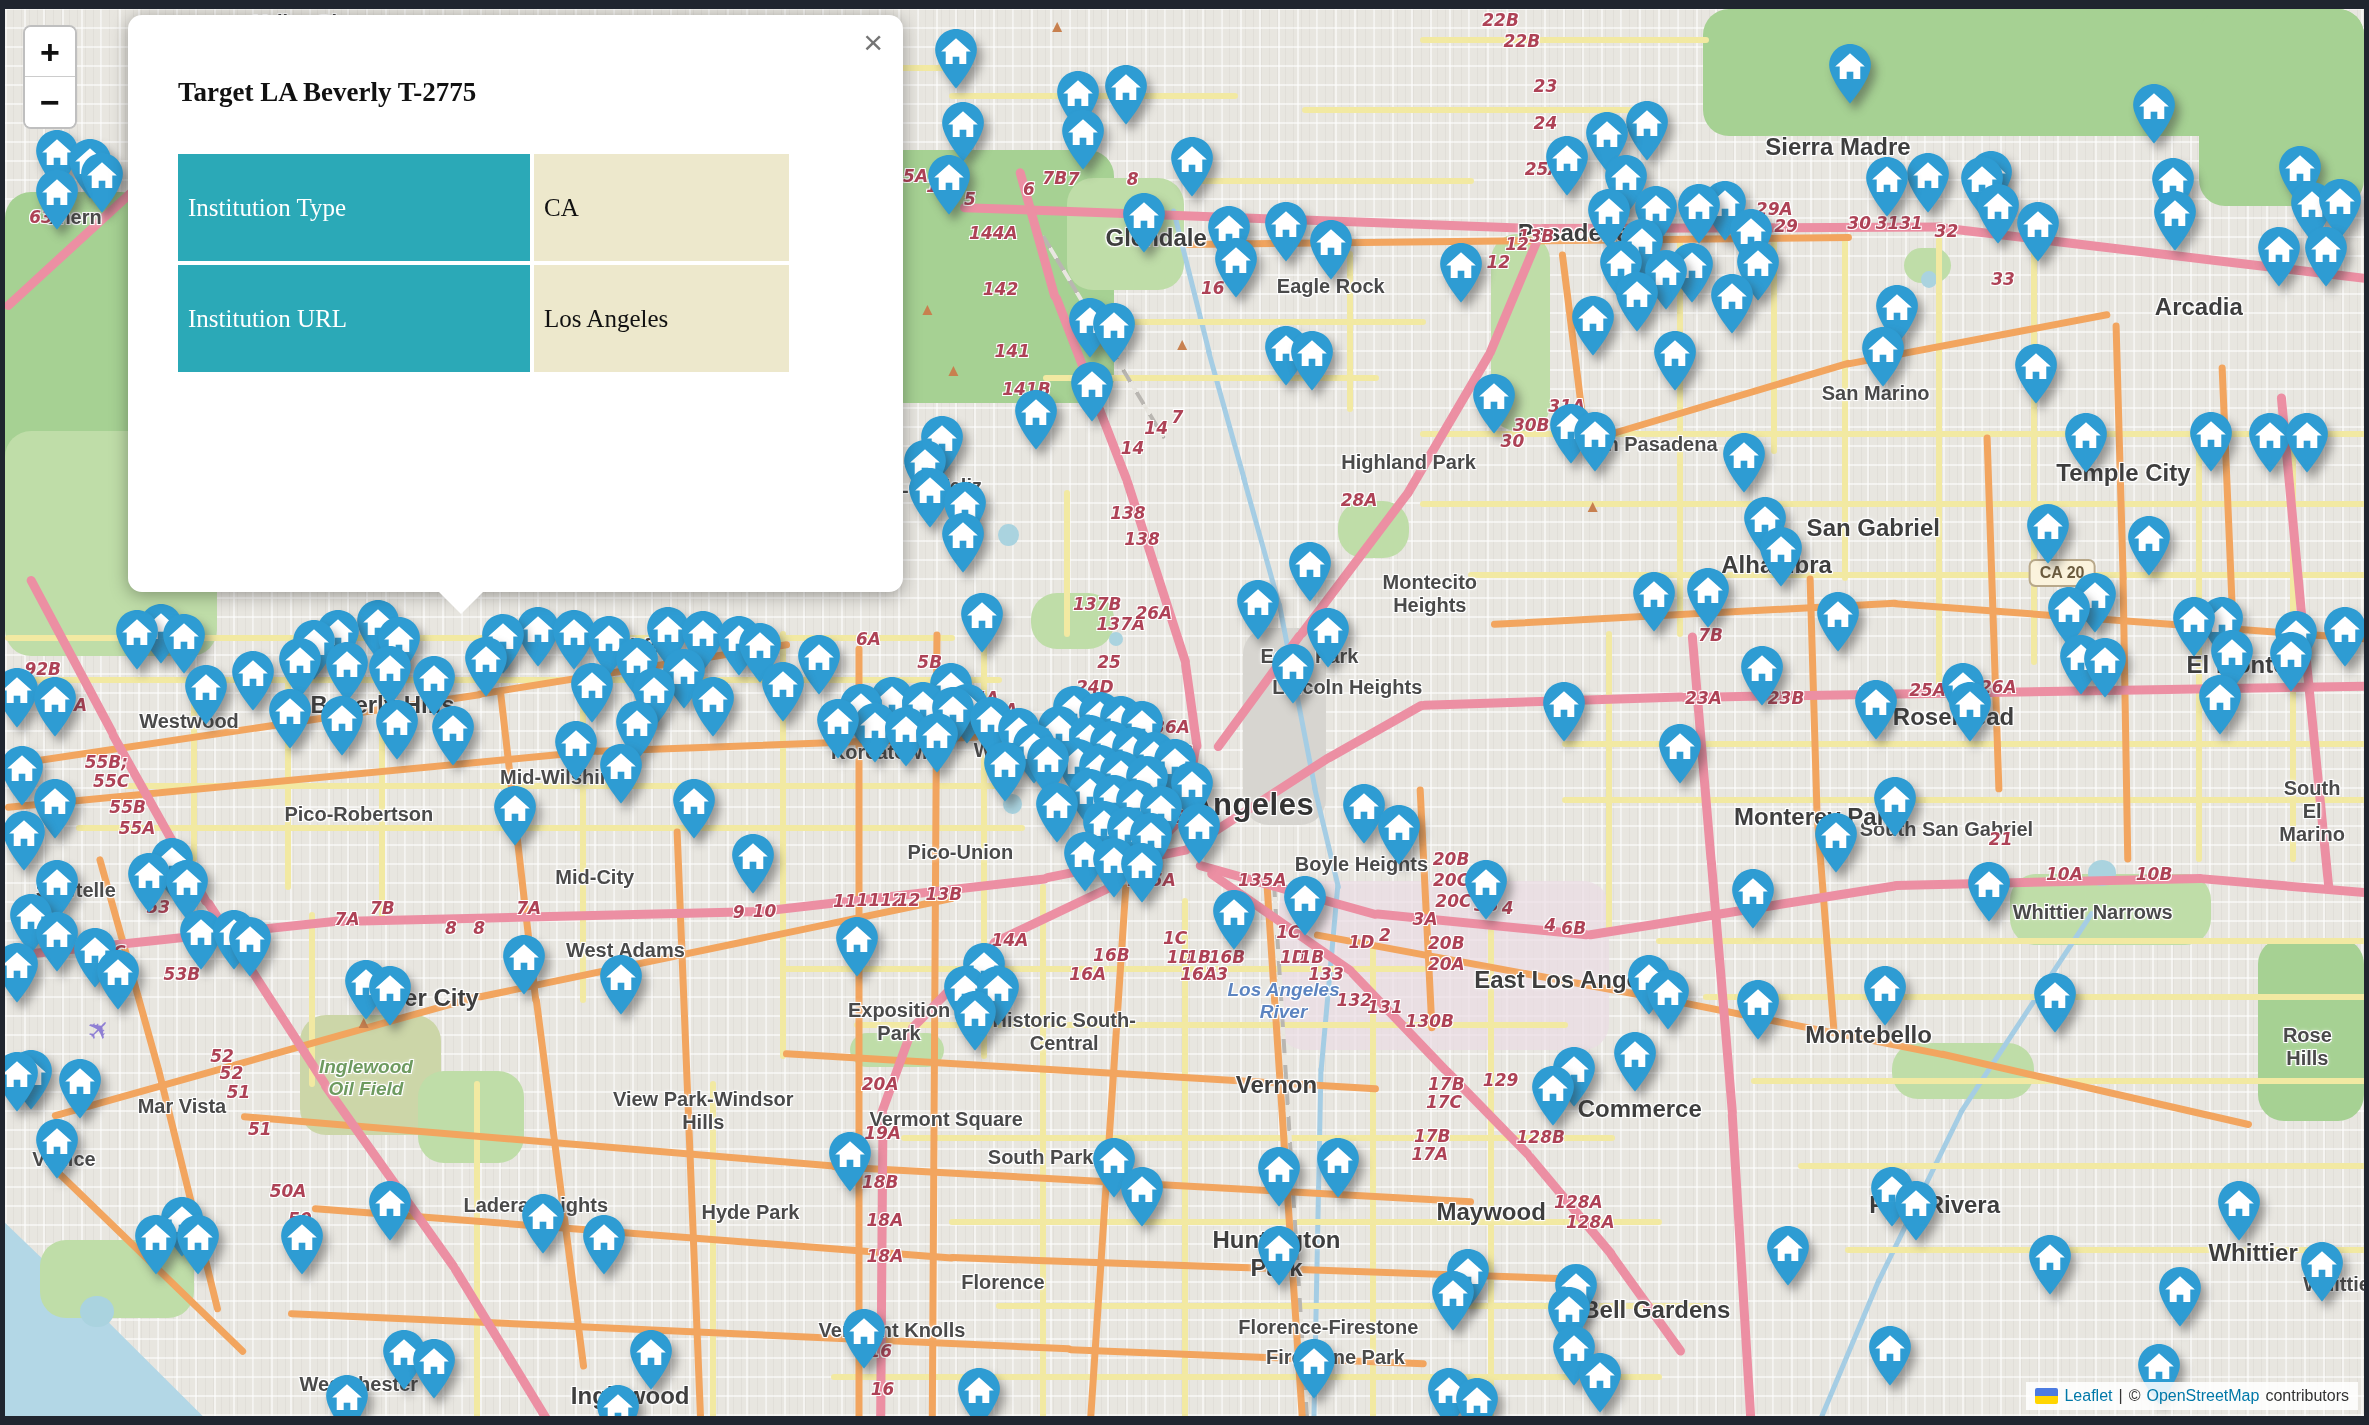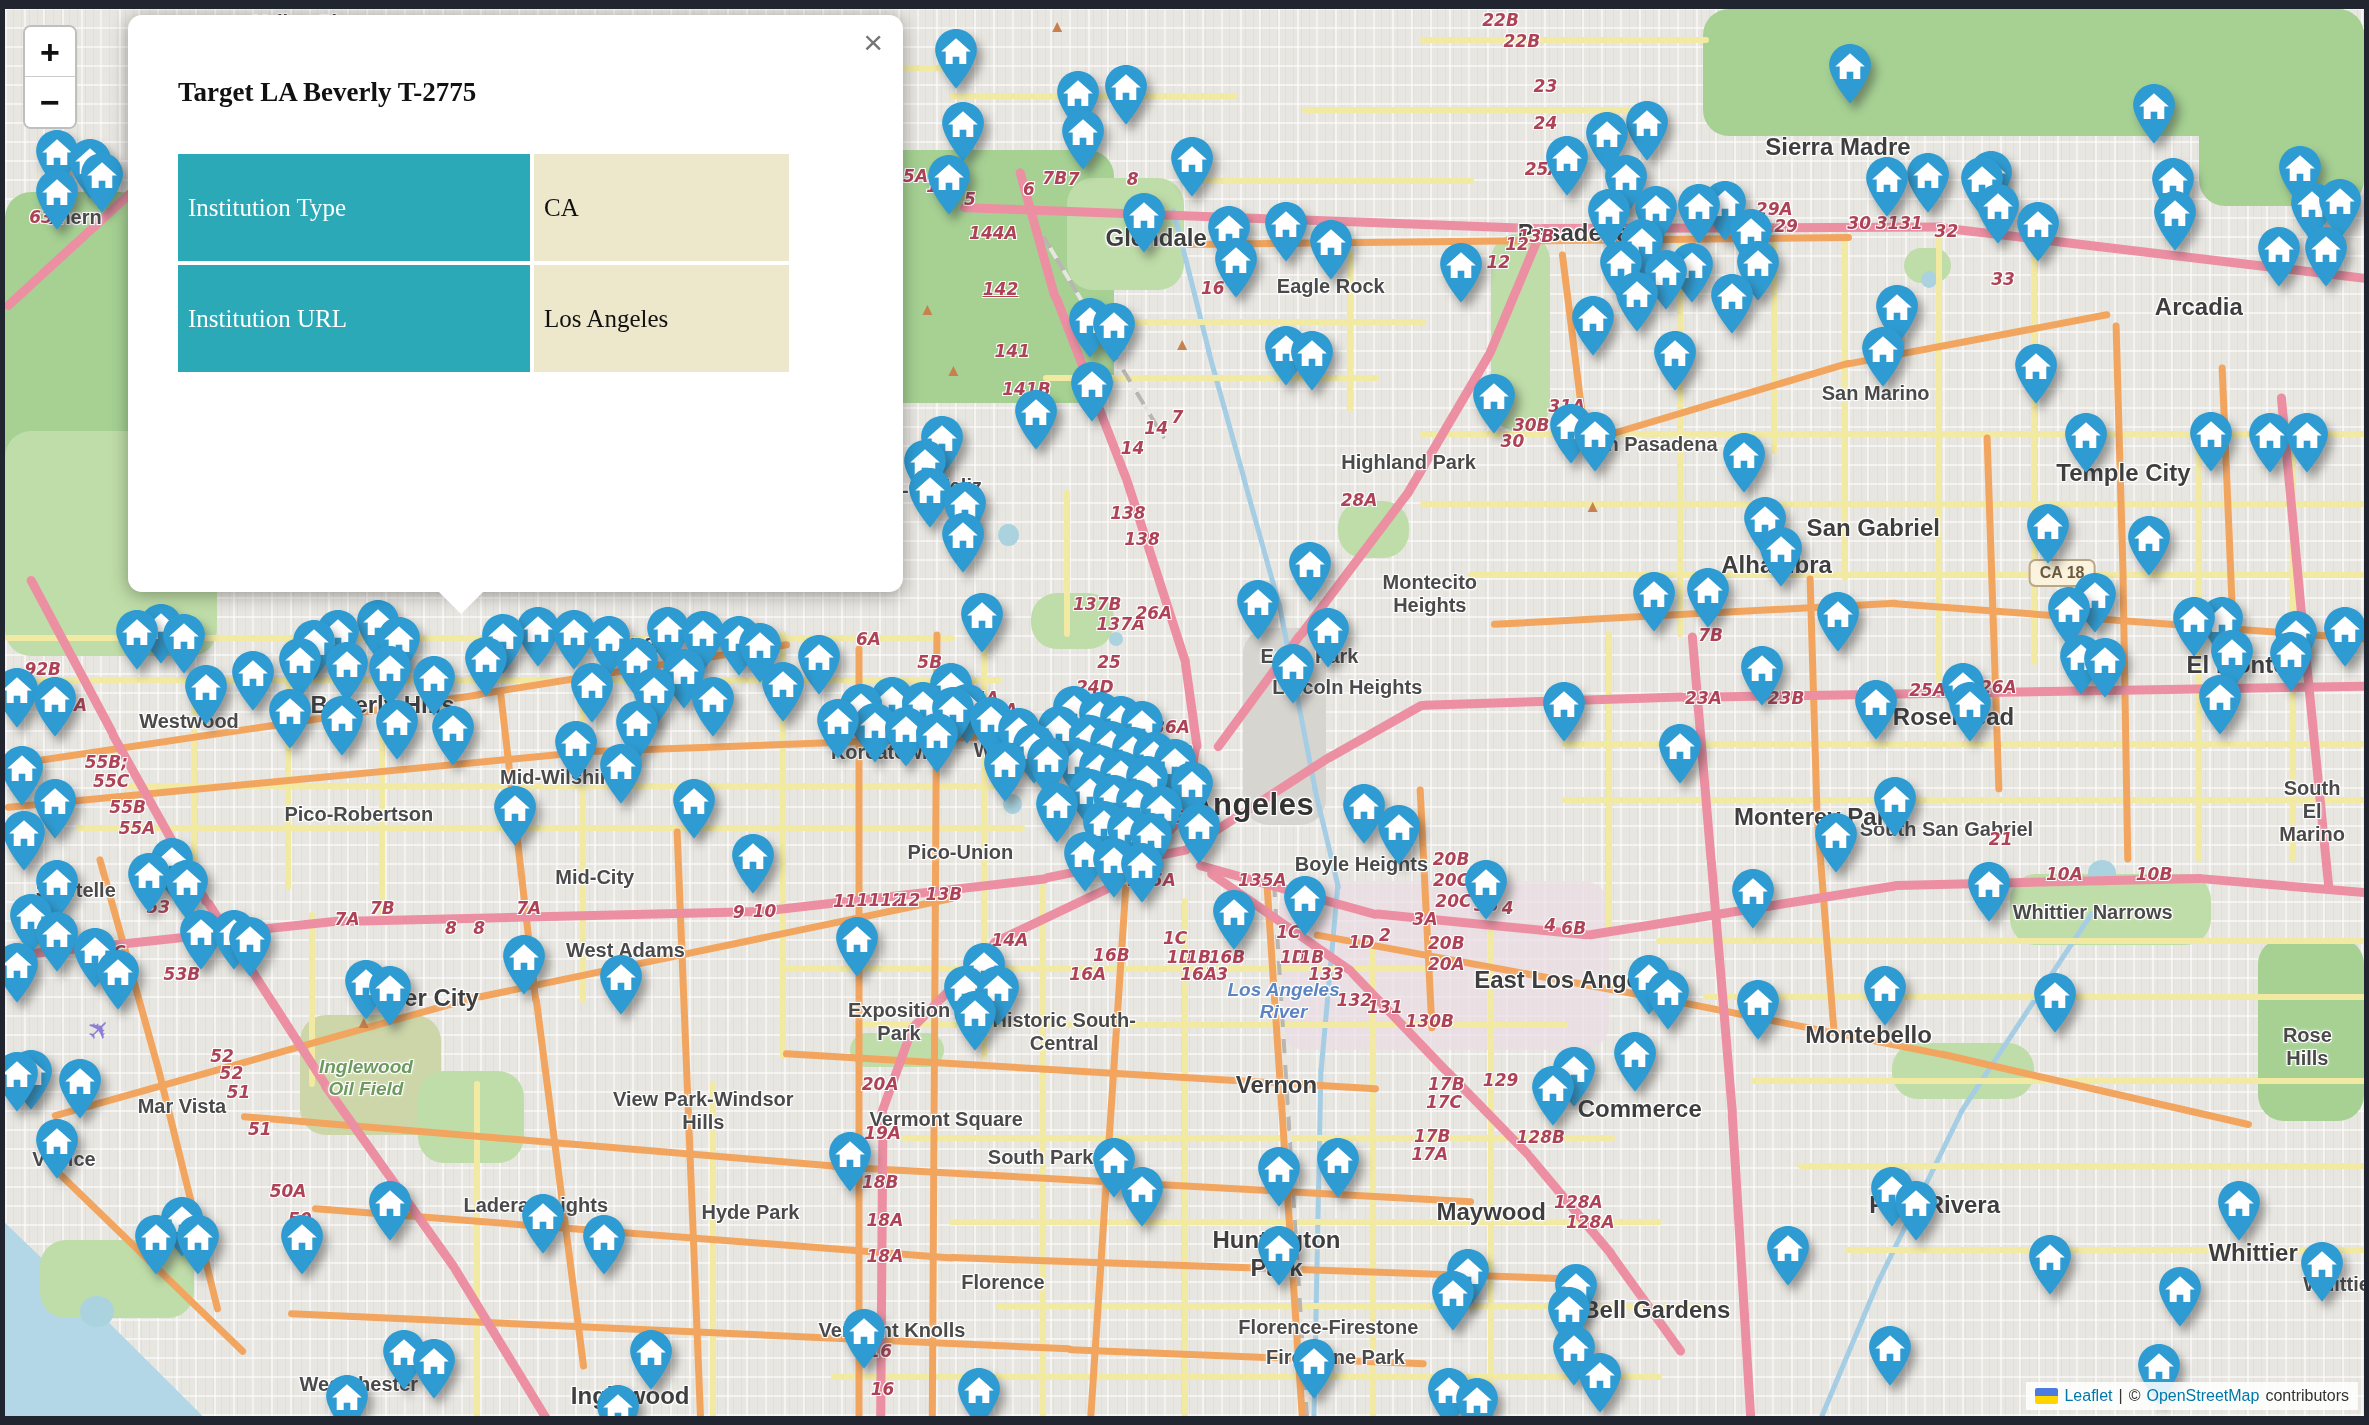--- a/index.html
+++ b/index.html
@@ -336,21 +336,21 @@
       <div class="exit" style="left: 63.3%; top: 18%;">12</div>
       <div class="exit" style="left: 61.9%; top: 17.6%;">11</div>
       <div class="exit" style="left: 38.1%; top: 11.9%;">145A</div>
       <div class="exit" style="left: 39.8%; top: 12.6%;">144</div>
       <div class="exit" style="left: 40.9%; top: 13.5%;">5</div>
       <div class="exit" style="left: 43.4%; top: 12.8%;">6</div>
       <div class="exit" style="left: 44.5%; top: 12%;">7B</div>
       <div class="exit" style="left: 45.3%; top: 12.1%;">7</div>
       <div class="exit" style="left: 47.8%; top: 12.1%;">8</div>
       <div class="exit" style="left: 41.9%; top: 15.9%;">144A</div>
-      <div class="exit" style="left: 42.2%; top: 19.9%; text-decoration: underline;">142</div>
+      <div class="exit" style="left: 42.2%; top: 19.9%;">142</div>
       <div class="exit" style="left: 42.7%; top: 24.3%;">141</div>
       <div class="exit" style="left: 43.3%; top: 27%;">141B</div>
       <div class="exit" style="left: 51.2%; top: 19.8%;">16</div>
       <div class="exit" style="left: 49.7%; top: 29%;">7</div>
       <div class="exit" style="left: 48.8%; top: 29.8%;">14</div>
       <div class="exit" style="left: 47.8%; top: 31.2%;">14</div>
       <div class="exit" style="left: 57.4%; top: 34.9%;">28A</div>
       <div class="exit" style="left: 47.6%; top: 35.8%;">138</div>
       <div class="exit" style="left: 48.2%; top: 37.7%;">138</div>
       <div class="exit" style="left: 72.7%; top: 13.7%;">27</div>
@@ -457,21 +457,21 @@
       <div class="exit" style="left: 72%; top: 49%;">23A</div>
       <div class="exit" style="left: 75.5%; top: 49%;">23B</div>
       <div class="exit" style="left: 79%; top: 48.7%;">24</div>
       <div class="exit" style="left: 81.5%; top: 48.4%;">25A</div>
       <div class="exit" style="left: 84.5%; top: 48.2%;">26A</div>
       <div class="exit" style="left: 84.6%; top: 59%;">21</div>
       <div class="exit" style="left: 87.3%; top: 61.5%;">10A</div>
       <div class="exit" style="left: 91.1%; top: 61.5%;">10B</div>
       <div class="exit" style="left: 72.3%; top: 44.5%;">7B</div>
       <div class="exit" style="left: 22.2%; top: 63.9%;">7A</div>
-      <div class="shield" style="left: 87.2%; top: 40.1%;">CA 18</div>
+      <div class="shield" style="left: 87.2%; top: 40.1%;">CA 20</div>
       <div class="icn peak" style="left: 39.1%; top: 21.4%;">▲</div>
       <div class="icn peak" style="left: 40.2%; top: 25.7%;">▲</div>
       <div class="icn peak" style="left: 49.9%; top: 23.9%;">▲</div>
       <div class="icn peak" style="left: 55.6%; top: 23.9%;">▲</div>
       <div class="icn peak" style="left: 15.2%; top: 72.1%;">▲</div>
       <div class="icn peak" style="left: 44.6%; top: 1.3%;">▲</div>
       <div class="icn peak" style="left: 67.3%; top: 35.4%;">▲</div>
       <div class="icn plane" style="left: 4%; top: 72.6%;">✈</div>
       <div class="marker" style="left: 2.2%; top: 10.1%; z-index: 130;">
   <svg width="46" height="62" viewBox="0 0 30 41" xmlns="http://www.w3.org/2000/svg">

